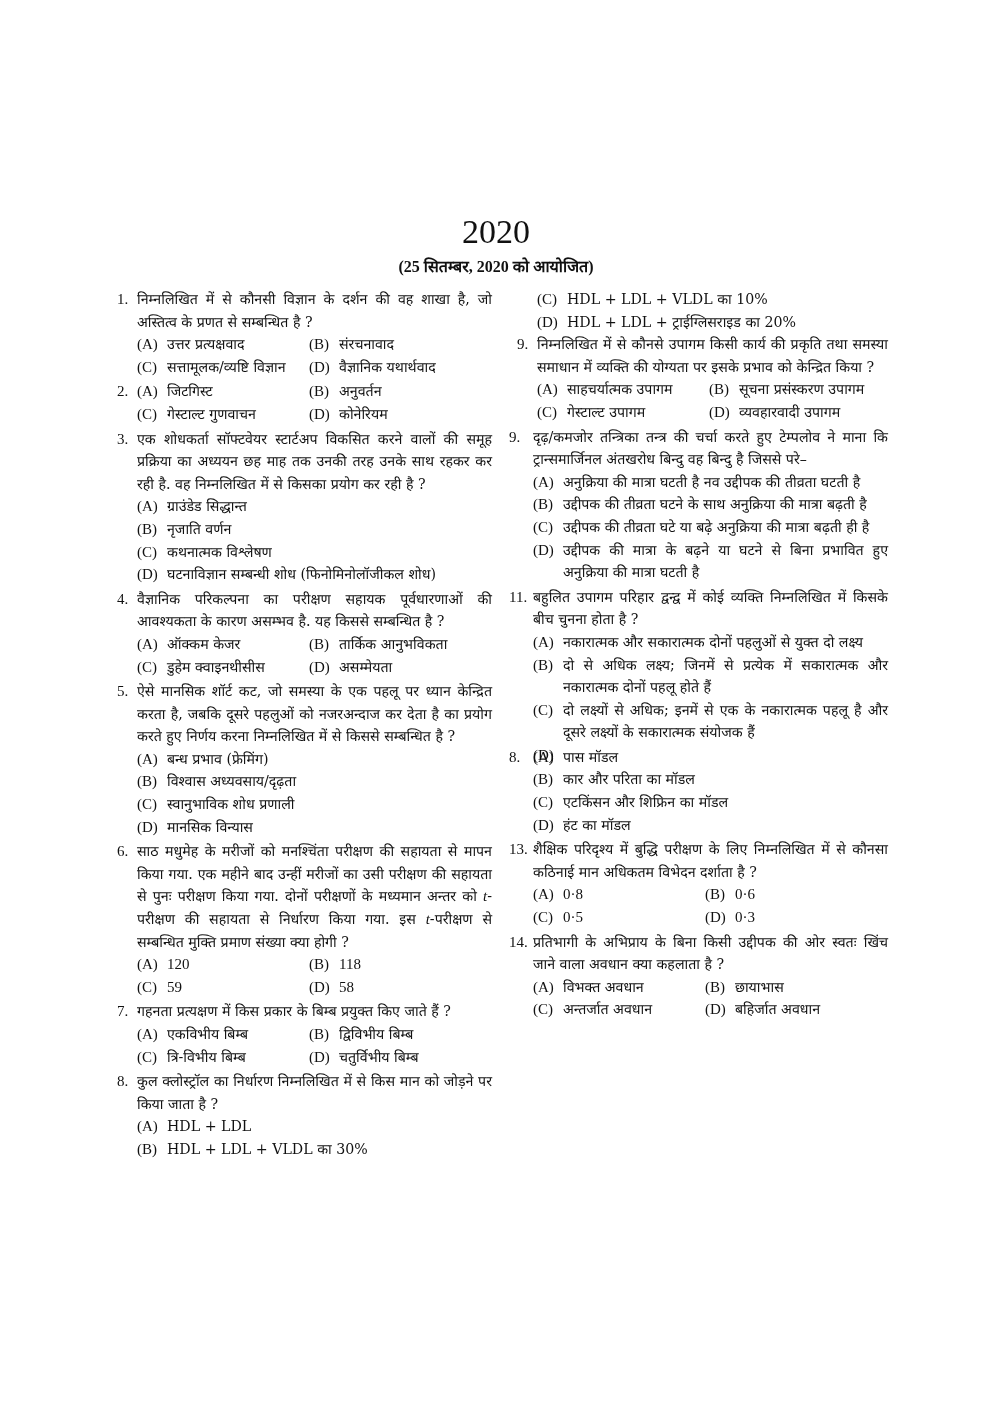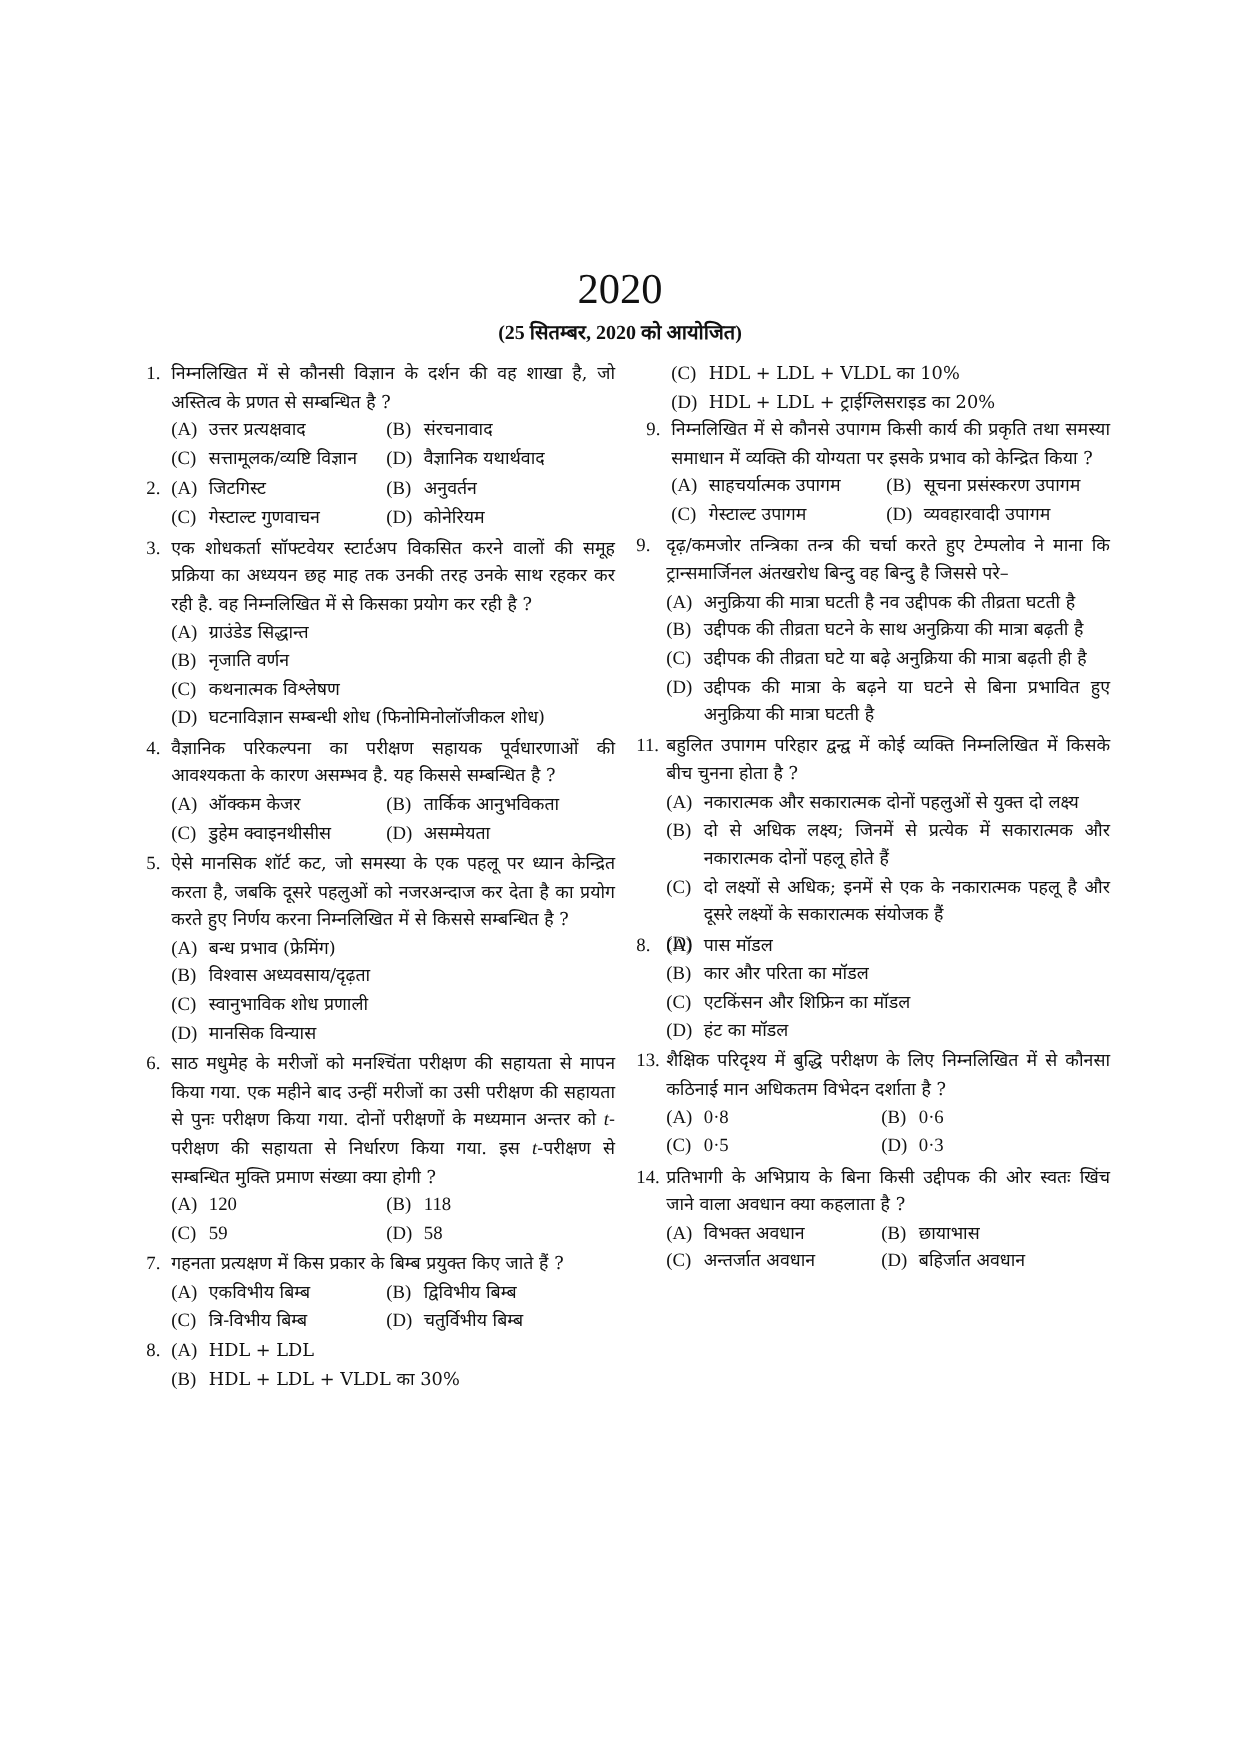--- a/index.html
+++ b/index.html
@@ -107,20 +107,21 @@
     <div class="opts grid2">
       <div class="opt"><span class="lbl">(A)</span><span>एकविभीय बिम्ब</span></div>
       <div class="opt"><span class="lbl">(B)</span><span>द्विविभीय बिम्ब</span></div>
       <div class="opt"><span class="lbl">(C)</span><span>त्रि-विभीय बिम्ब</span></div>
       <div class="opt"><span class="lbl">(D)</span><span>चतुर्विभीय बिम्ब</span></div>
     </div>
   </div>
 
   <div class="q">
     <span class="qnum">8.</span>
+    <div class="qtext">कुल क्लोस्ट्रॉल का निर्धारण निम्नलिखित में से किस मान को जोड़ने पर किया जाता है ?</div>
     <div class="opts">
       <div class="opt"><span class="lbl">(A)</span><span>HDL + LDL</span></div>
       <div class="opt"><span class="lbl">(B)</span><span>HDL + LDL + VLDL का 30%</span></div>
     </div>
   </div>
 </div>
 
 <div class="col right" style="left:517px;width:371px;">
 
   <div class="cont" style="padding-left:20px;">

